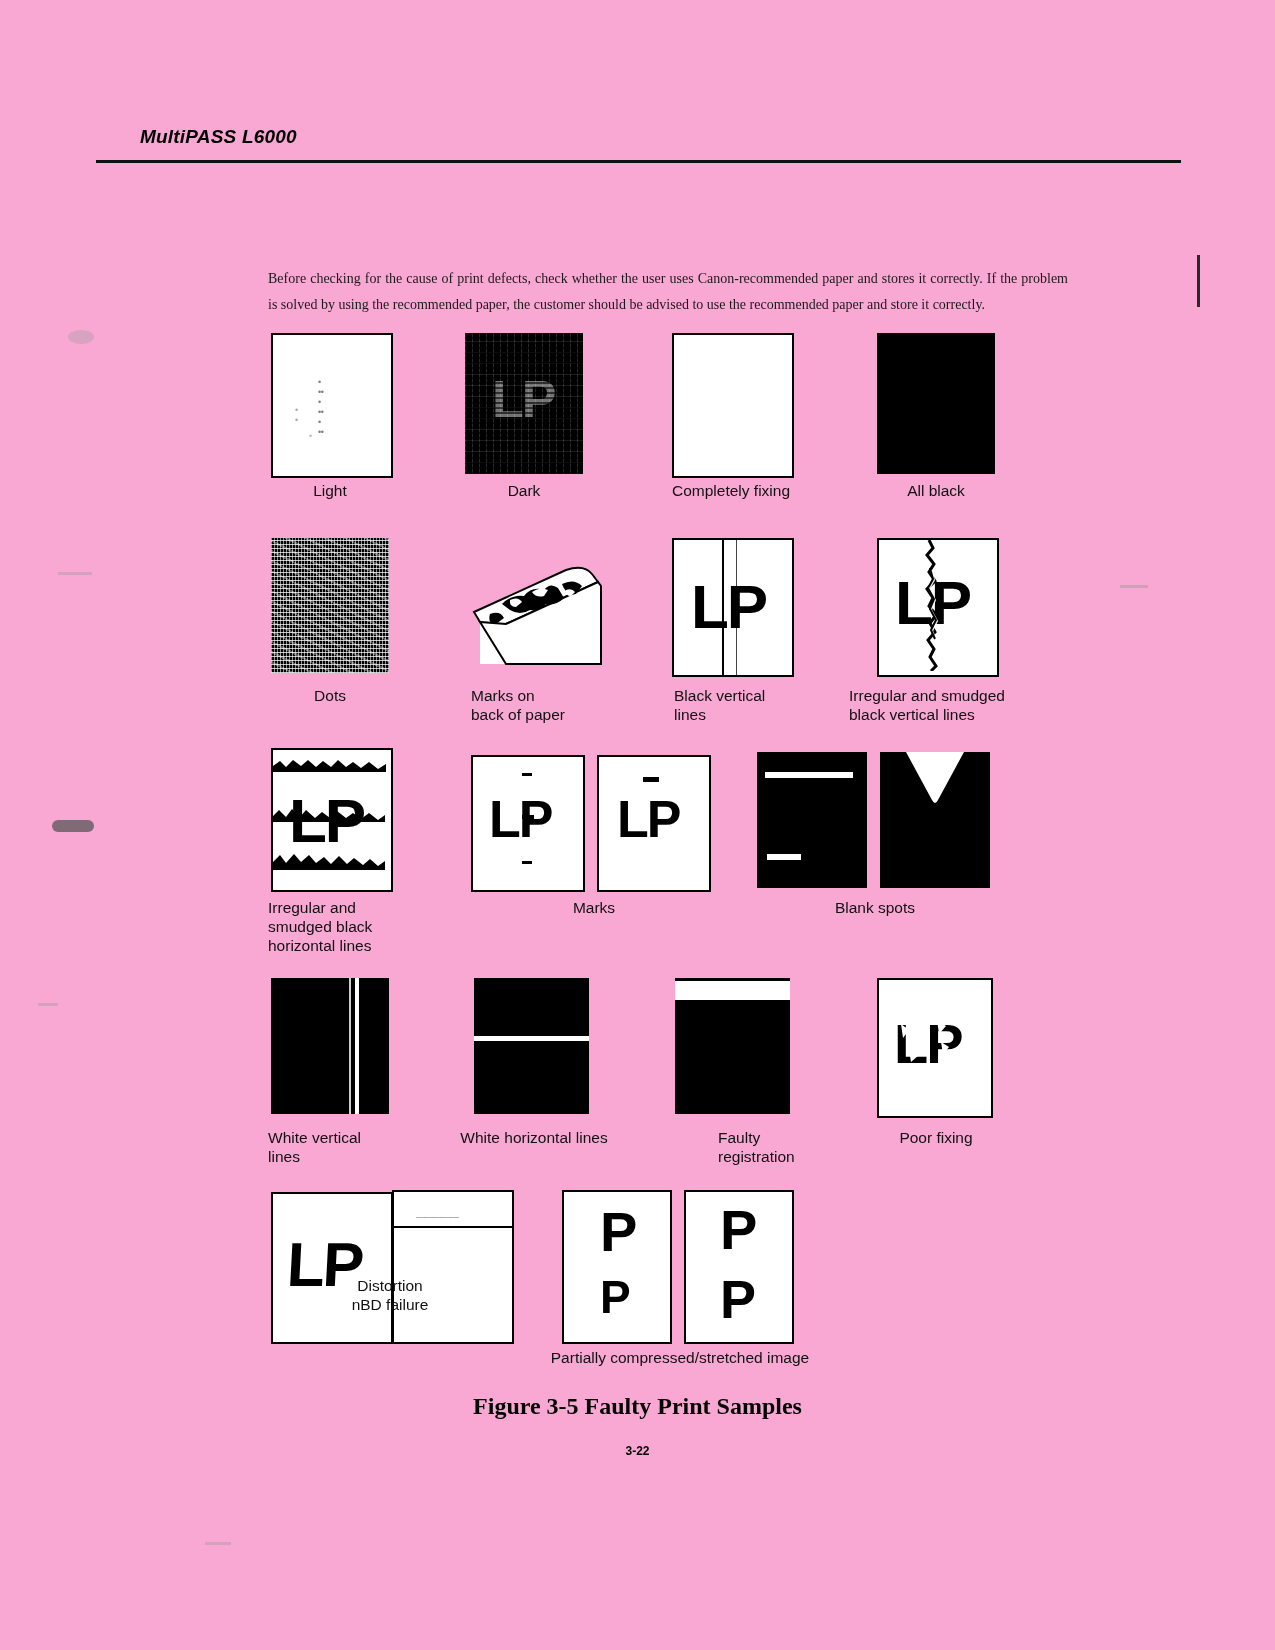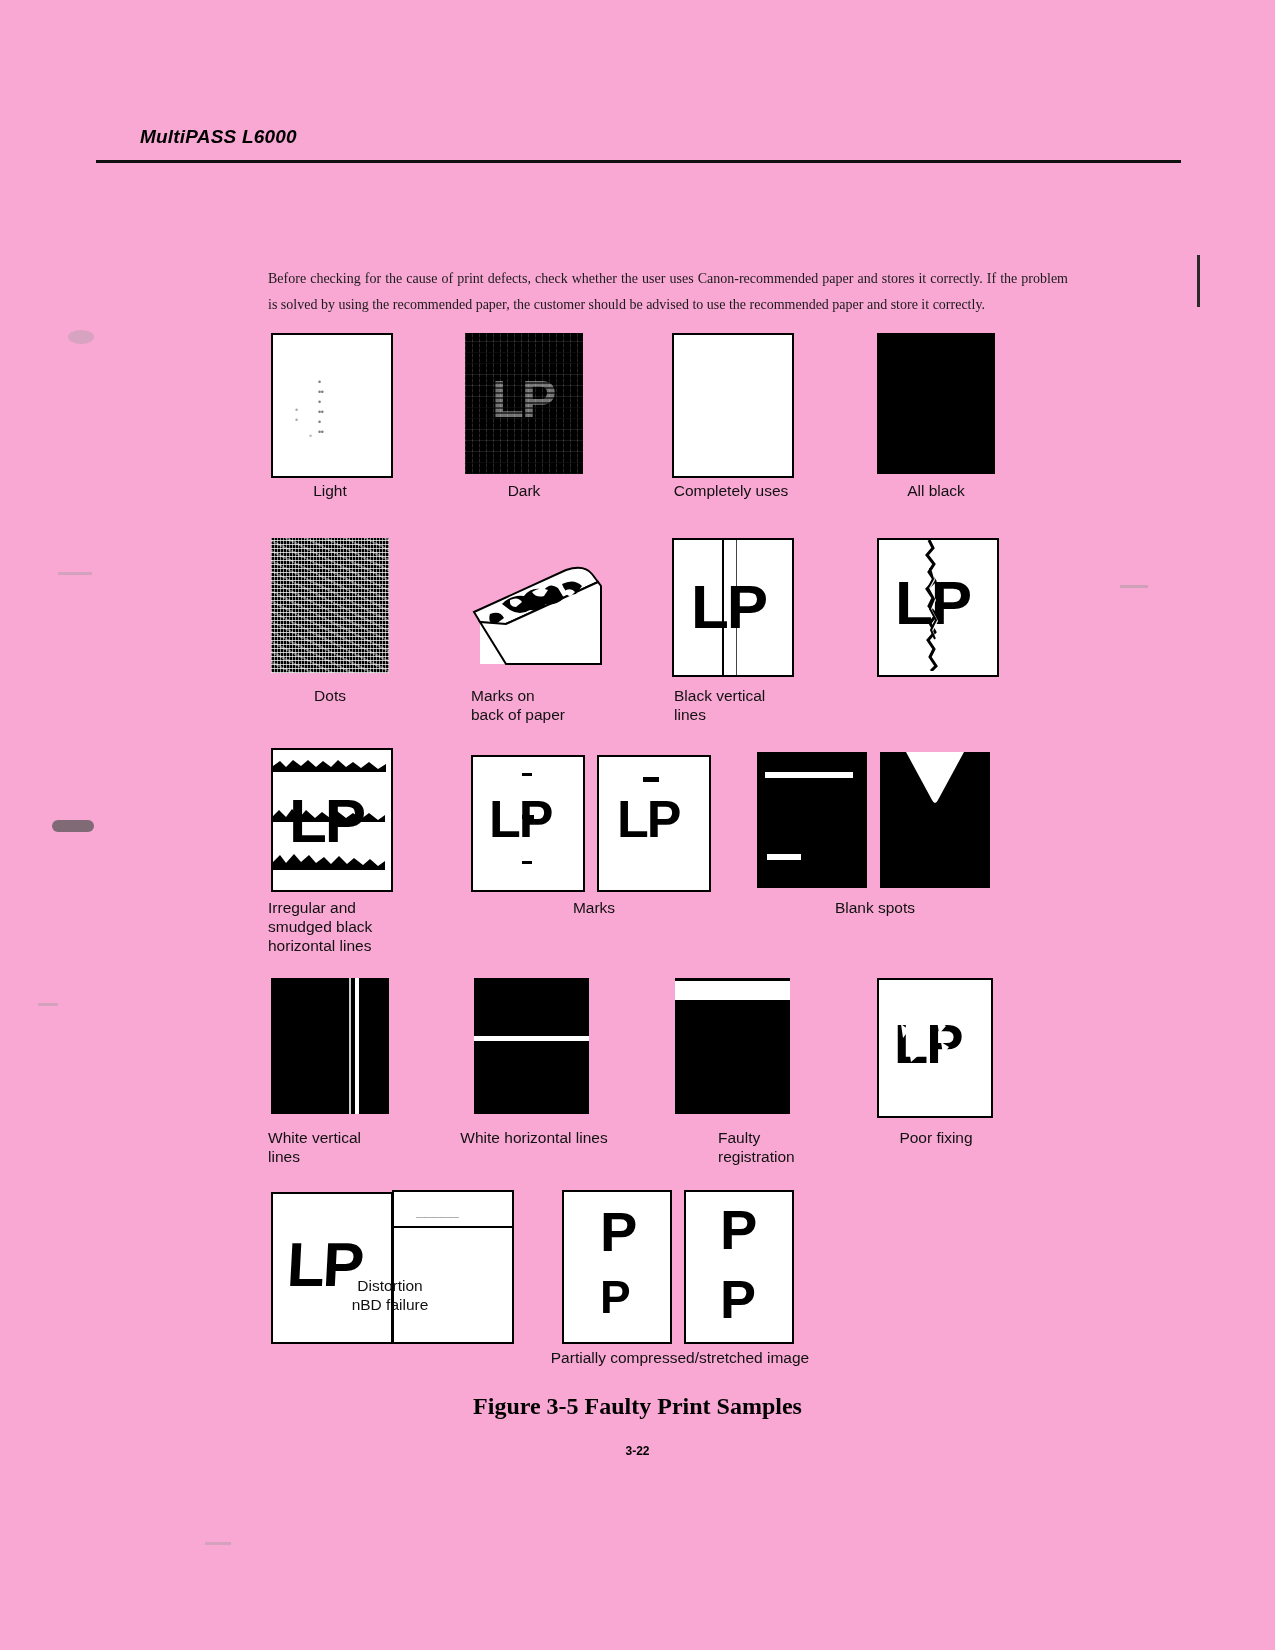--- a/index.html
+++ b/index.html
@@ -99,21 +99,21 @@
 
     <div class="panel blackfill" style="left:465px;top:333px;width:118px;height:141px;border:none;">
       <div class="noise-dark"></div>
       <div class="lp white" style="left:27px;top:40px;font-size:52px;opacity:.45;">LP</div>
       <div style="position:absolute;left:0;top:0;width:100%;height:100%;
                   background:repeating-linear-gradient(0deg,rgba(0,0,0,.6) 0 2px,transparent 2px 5px);"></div>
     </div>
     <div class="cap center" style="left:449px;top:481px;width:150px;">Dark</div>
 
     <div class="panel" style="left:672px;top:333px;width:118px;height:141px;"></div>
-    <div class="cap center" style="left:641px;top:481px;width:180px;">Completely uses</div>
+    <div class="cap center" style="left:641px;top:481px;width:180px;">Completely fixing</div>
 
     <div class="panel blackfill" style="left:877px;top:333px;width:118px;height:141px;border:none;"></div>
     <div class="cap center" style="left:861px;top:481px;width:150px;text-align:center;">All black</div>
 
     <div class="panel" style="left:271px;top:538px;width:118px;height:135px;border:none;">
       <div class="noise-dots"></div>
     </div>
     <div class="cap center" style="left:255px;top:686px;width:150px;">Dots</div>
 
     <div class="cell" style="left:466px;top:560px;width:150px;height:112px;">
@@ -143,20 +143,22 @@
     <div class="panel" style="left:877px;top:538px;width:118px;height:135px;">
       <svg width="114" height="131" viewBox="0 0 114 131" style="position:absolute;left:0;top:0;">
         <path d="M50 0 l4 8 l-6 7 l7 9 l-5 8 l6 9 l-8 8 l6 9 l-4 8 l7 9 l-6 8 l5 9 l-7 8 l6 9 l-4 8 l6 9 l-5 5" stroke="#000" stroke-width="3" fill="none"></path>
       </svg>
       <div class="lp" style="left:16px;top:32px;font-size:62px;">LP</div>
       <svg width="114" height="131" viewBox="0 0 114 131" style="position:absolute;left:0;top:0;">
         <path d="M52 30 l3 10 l-5 9 l6 11 l-4 10 l6 11 l-5 10 l4 9" stroke="#fff" stroke-width="2" fill="none" opacity=".9"></path>
         <path d="M51 28 l3 11 l-5 9 l6 11 l-4 10 l6 11 l-5 10 l4 9" stroke="#000" stroke-width="2" fill="none"></path>
       </svg>
     </div>
+    <div class="cap" style="left:849px;top:686px;width:230px;">Irregular and smudged
+black vertical lines</div>
 
     <div class="panel" style="left:271px;top:748px;width:118px;height:140px;">
       <svg width="114" height="136" viewBox="0 0 114 136" style="position:absolute;left:0;top:0;">
         <path d="M0 16 l7 -5 l6 6 l7 -7 l8 6 l7 -6 l8 7 l7 -6 l8 6 l7 -7 l8 7 l7 -5 l8 6 l8 -6 l9 7 l8 -5 v8 H0 Z" fill="#000"></path>
         <path d="M0 66 l6 -6 l7 7 l6 -8 l8 8 l6 -7 l9 8 l7 -6 l8 6 l7 -7 l9 7 l7 -5 l8 6 l8 -6 l9 7 l7 -5 v7 H0 Z" fill="#000"></path>
         <path d="M0 112 l7 -7 l6 8 l8 -9 l7 8 l8 -7 l7 8 l8 -6 l7 7 l8 -8 l8 8 l7 -6 l9 7 l7 -6 l8 7 l7 -5 v9 H0 Z" fill="#000"></path>
       </svg>
       <div class="lp" style="left:16px;top:40px;font-size:62px;">LP</div>
     </div>
     <div class="cap" style="left:268px;top:898px;width:160px;">Irregular and

